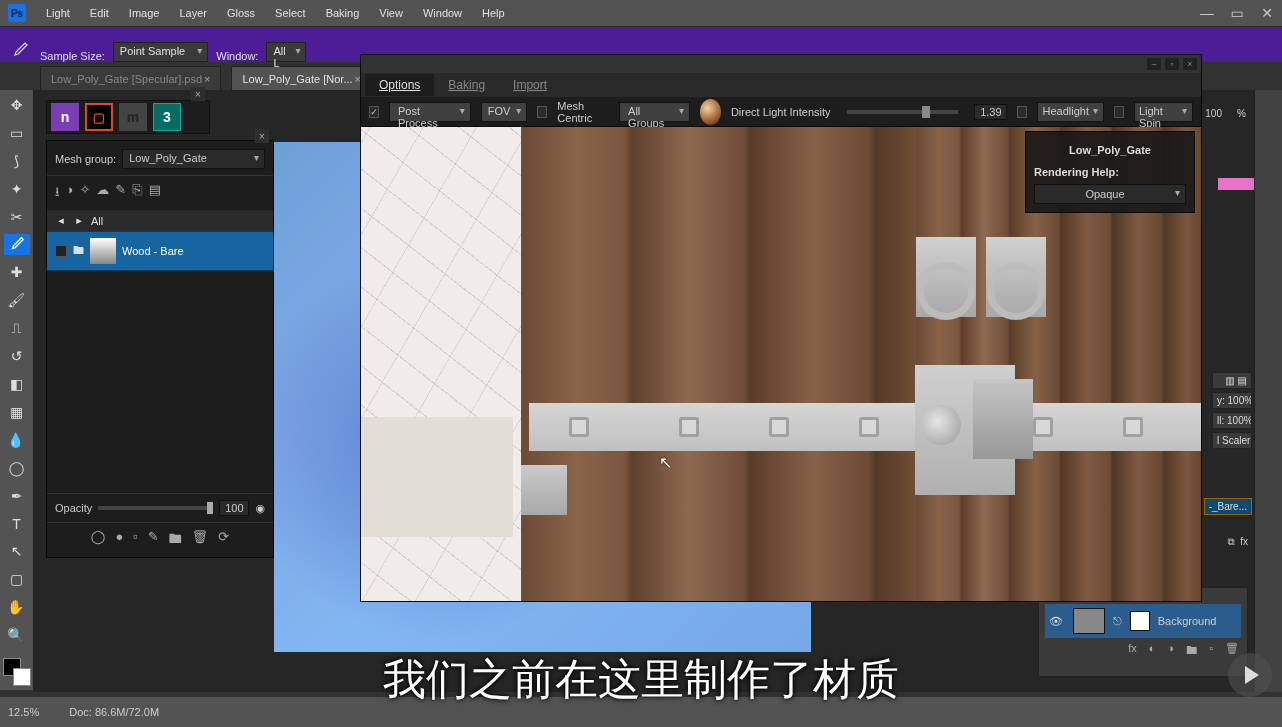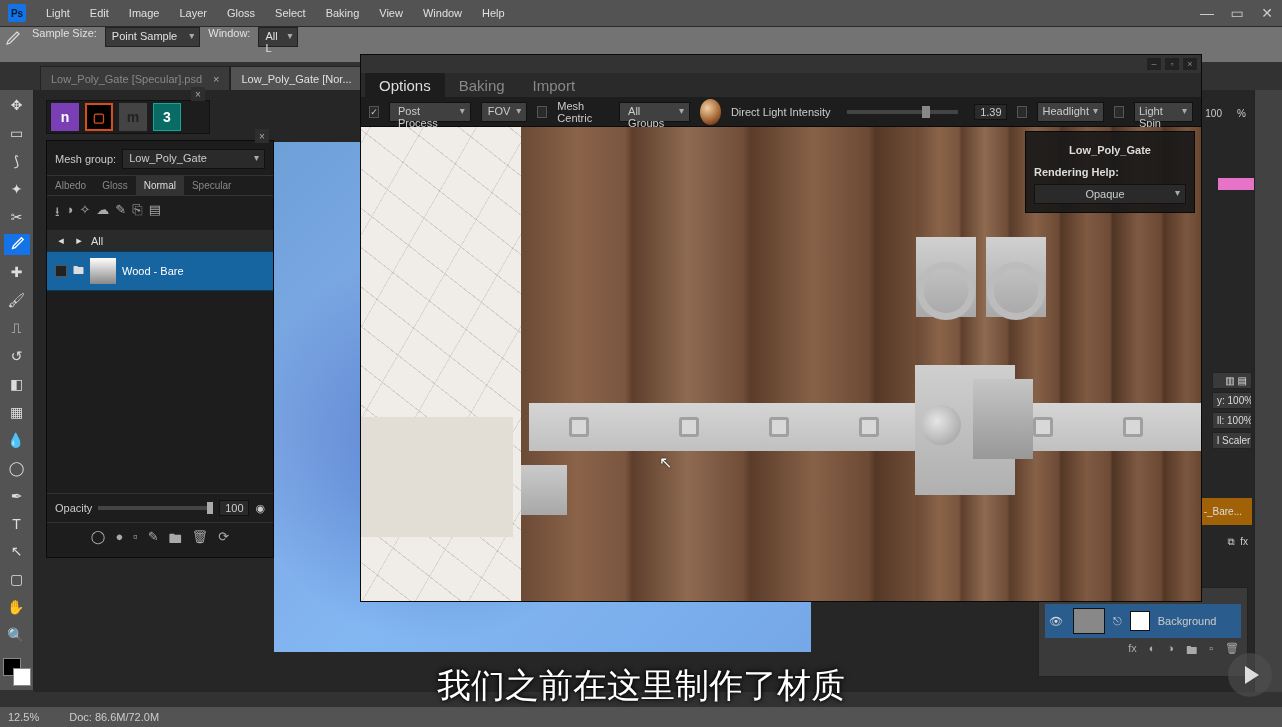--- a/index.html
+++ b/index.html
@@ -6,29 +6,29 @@
 body { background: #323232; width: 1282px; height: 727px; overflow: hidden; position: relative; color: #ccc; font-size: 11px; }
 
 
 .menubar { height: 26px; background: #535353; display: flex; align-items: center; padding-left: 8px; }
 .menubar .ps-logo { width: 18px; height: 18px; background: #1473e6; border-radius: 2px; display: flex; align-items: center; justify-content: center; font-size: 10px; font-weight: bold; color: #001e36; margin-right: 10px; }
 .menubar .menu-item { padding: 4px 10px; color: #e0e0e0; cursor: pointer; }
 .menubar .spacer { flex: 1; }
 .menubar .win-btn { width: 30px; text-align: center; color: #ccc; font-size: 14px; }
 
 
-.optionsbar { height: 36px; background: #737373; border-top: 1px solid #2a2a2a; display: flex; align-items: flex-start; gap: 8px; }
+.optionsbar { height: 36px; background: #4c1d95; border-top: 1px solid #2a2a2a; display: flex; align-items: flex-end; padding-left: 8px; gap: 8px; }
 .eyedrop-ico { width: 24px; height: 24px; display:flex; align-items:center; justify-content:center; }
 .opt-label { color: #e0e0e0; }
 .opt-select { background: #3a3a3a; border: 1px solid #222; color: #e0e0e0; padding: 2px 22px 2px 6px; height: 20px; position: relative; }
 .chev::after { content:"▾"; position:absolute; right:5px; top:2px; color:#aaa; font-size:10px; }
 
 
 .tabstrip { height: 28px; background: #323232; display: flex; align-items: flex-end; padding-left: 40px; }
-.doc-tab { height: 24px; padding: 4px 10px; background: #535353; color: #e0e0e0; border-top:1px solid #222; border-left:1px solid #222; border-right:1px solid #222; margin-right: 0; font-size: 11px; display:flex; align-items:center; gap:11px;}
+.doc-tab { height: 24px; padding: 4px 10px; background: #535353; color: #e0e0e0; border-top:1px solid #222; border-left:1px solid #222; border-right:1px solid #222; margin-right: 10px; font-size: 11px; display:flex; align-items:center; gap:2px;}
 .doc-tab.inactive { background: #3a3a3a; color: #888;}
 .doc-tab .x { color:#aaa; }
 
 
 .left-tools { position: absolute; left: 0; top: 90px; width: 34px; background: #535353; display: flex; flex-direction: column; align-items: center; padding: 4px 0; gap:6px; height: 600px; border-right:1px solid #222;}
 .tool { width: 26px; height: 22px; display:flex; align-items:center; justify-content:center; color:#ddd; font-size:14px; position:relative;}
 .tool.active { background:#1473e6; color:#fff; }
 .swatches { margin-top:6px; width:28px; height:28px; position:relative;}
 .swatches .fg { position:absolute; width:18px; height:18px; background:#000; border:1px solid #888; left:0; top:0;}
 .swatches .bg { position:absolute; width:18px; height:18px; background:#fff; border:1px solid #888; right:0; bottom:0;}
@@ -67,21 +67,21 @@
 .ddo-icons { display:flex; gap:10px; padding:6px 8px; color:#aaa; font-size:13px; justify-content:center; border-top:1px solid #333;}
 .opacity-slider { flex:1; height:4px; background:#444; position:relative;}
 .opacity-slider::after { content:""; position:absolute; right:0; top:-4px; width:6px; height:12px; background:#aaa;}
 .op-val { width:30px; background:#2a2a2a; border:1px solid #111; text-align:center; padding:1px 0;}
 
 
 .preview-win { position:absolute; left:360px; top:54px; width:842px; height:548px; background:#1a1a1a; border:1px solid #0a0a0a; z-index:5;}
 .preview-titlebar { height:18px; background:#333; display:flex; justify-content:flex-end; align-items:center; gap:4px; padding:0 4px;}
 .preview-titlebar .tbtn { width:14px; height:12px; background:#222; color:#888; font-size:9px; display:flex; align-items:center; justify-content:center;}
 .preview-tabs { height:24px; background:#2a2a2a; display:flex; align-items:center; padding-left:4px;}
-.ptab { padding:4px 14px; font-size:15px; color:#888;}
+.ptab { padding:4px 14px; font-size:12px; color:#888;text-decoration:underline;}
 .ptab.active { background:#1d1d1d; color:#ddd;}
 .preview-opts { height:30px; background:#1d1d1d; display:flex; align-items:center; gap:10px; padding:0 8px; border-bottom:1px solid #0a0a0a;}
 .chk-box { width:12px; height:12px; background:#2a2a2a; border:1px solid #555; display:inline-flex; align-items:center; justify-content:center; font-size:9px; color:#ccc;}
 .chk-box.checked::after { content:"✓";}
 .pv-sel { background:#404040; border:1px solid #111; color:#ccc; padding:2px 20px 2px 8px; height:20px; display:inline-block; position:relative;}
 .sphere-ico { width:26px; height:26px; border-radius:50%; background: radial-gradient(circle at 35% 35%, #f0d0a0, #a06030 60%, #402010);}
 .slider-track { flex-basis:140px; height:4px; background:#444; position:relative; margin:0 6px;}
 .slider-track::after { content:""; position:absolute; right:25%; top:-4px; width:8px; height:12px; background:#888;}
 .pv-num { width:40px; background:#2a2a2a; border:1px solid #111; text-align:center; padding:1px 2px;}
 
@@ -128,31 +128,31 @@
 .bg-row { display:flex; align-items:center; gap:8px; background:#2a5d8d; padding:4px; margin-top:10px;}
 .bg-row .eye { width:16px; color:#ddd;}
 .bg-thumb { width:32px; height:26px; background:linear-gradient(#888,#888); border:1px solid #111;}
 .bg-mask { width:20px; height:20px; background:#fff; border:1px solid #111;}
 .fx-row { display:flex; gap:12px; padding:4px 2px; color:#aaa; justify-content:flex-end; font-size:11px;}
 
 
 .rp-lbl { position:absolute; color:#ccc; font-size:10px; white-space:nowrap;}
 
 
-.statusbar { position:absolute; left:0; right:0; bottom:0; height:20px; background:#535353; display:flex; align-items:center; padding:0 8px; color:#ccc; gap:30px;}
+.statusbar { position:absolute; left:0; right:0; bottom:0; height:30px; background:#535353; display:flex; align-items:center; padding:0 8px; color:#ccc; gap:30px;}
 .play-badge { position:absolute; right:10px; bottom:30px; width:44px; height:44px; border-radius:50%; background:rgba(80,80,80,0.6); display:flex; align-items:center; justify-content:center; z-index:20;}
 .play-badge::after { content:""; border-left:14px solid #ddd; border-top:9px solid transparent; border-bottom:9px solid transparent; margin-left:4px;}
 
 
-.subtitle { position:absolute; bottom:18px; left:50%; transform:translateX(-50%); font-size:34px; color:#fff; font-weight:500; text-shadow:0 0 6px #000, 0 0 3px #000; z-index:30; white-space:nowrap;}
+.subtitle { position:absolute; bottom:18px; left:50%; transform:translateX(-50%); font-size:43px; color:#fff; font-weight:500; text-shadow:0 0 6px #000, 0 0 3px #000; z-index:30; white-space:nowrap;}
 
 
 .rside-stack { position:absolute; right:30px; top:372px; width:40px; color:#ddd; font-size:10px;}
 .rside-stack > div { border:1px solid #222; background:#3a3a3a; padding:2px 4px; margin-bottom:3px; text-align:right; white-space:nowrap; overflow:hidden;}
-.rside-layer-tag { position:absolute; right:30px; top:498px; color:#ddd; background:#a16207; border:6px solid #a16207; padding:2px 4px; font-size:10px;text-align:center;}
+.rside-layer-tag { position:absolute; right:30px; top:498px; color:#ddd; background:#0c4a6e; border:1px solid #a16207; padding:2px 4px; font-size:10px;text-align:center;}
 </style>
 </head>
 <body>
 
 <div class="menubar">
   <div class="ps-logo">Ps</div>
   <div class="menu-item">Light</div>
   <div class="menu-item">Edit</div>
   <div class="menu-item">Image</div>
   <div class="menu-item">Layer</div>
@@ -232,26 +232,20 @@
   <div class="app-sq app-d">▢</div>
   <div class="app-sq app-m">m</div>
   <div class="app-sq app-3">3</div>
 </div>
 
 <div class="ddo-panel">
   <div class="close-x">×</div>
   <div class="ddo-head">
     <span>Mesh group:</span>
     <span class="ddo-select chev">Low_Poly_Gate</span>
-  </div>
-  <div class="map-tabs">
-    <div class="map-tab">Albedo</div>
-    <div class="map-tab">Gloss</div>
-    <div class="map-tab active">Normal</div>
-    <div class="map-tab">Specular</div>
   </div>
   <div class="ddo-toolbar">
     <span>⭳</span>
     <span>◑</span>
     <span>✧</span>
     <span>☁</span>
     <span>✎</span>
     <span>⎘</span>
     <span>▤</span>
   </div>

